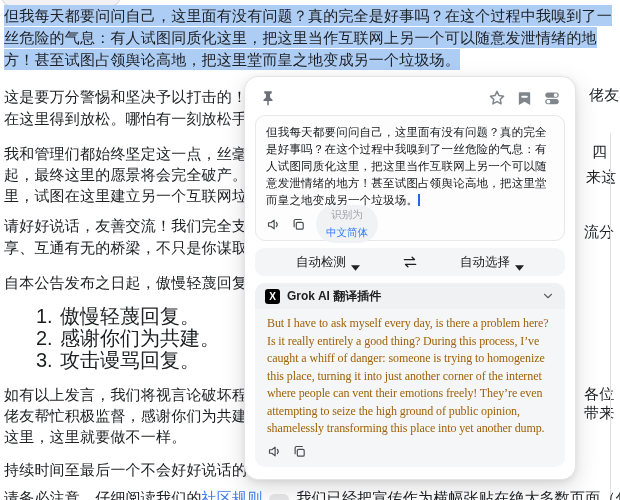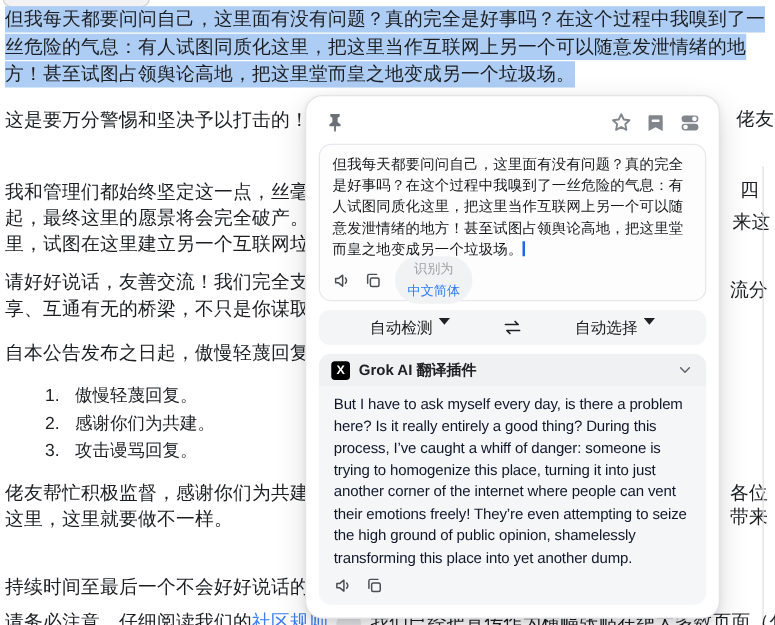--- a/index.html
+++ b/index.html
@@ -17,21 +17,21 @@
     background:#f2f2f4; border:1px solid #d3d3d7; border-radius:8px;
   }
   .sel-para {
     position:absolute; left:4px; top:5px; width:614px;
     font-size:15px; line-height:22px; letter-spacing:.2px;
   }
   .sel-para .hl { background:#aecdf4; padding:2px 0; }
   .p { position:absolute; left:4px; font-size:15px; line-height:21px; letter-spacing:.2px; }
   .p .ln { white-space:nowrap; }
   .p.lh22 { line-height:22px; }
-  .olist { position:absolute; left:36px; font-size:14px; line-height:22px; }
+  .olist { position:absolute; left:36px; font-size:20px; line-height:22px; }
   .olist .li { white-space:nowrap; }
   .olist .num { display:inline-block; width:24px; }
   .frag { position:absolute; font-size:15px; white-space:nowrap; letter-spacing:.2px; }
   .vline { position:absolute; left:610px; top:133px; bottom:0; width:1px; background:#dfdfe2; }
   .bottom-line {
     position:absolute; left:4px; top:487px; width:900px;
     font-size:15px; line-height:21px; white-space:nowrap; letter-spacing:.2px;
   }
   .bottom-line .link { color:#3b7ef0; }
   .mini-pill {
@@ -62,52 +62,53 @@
     display:inline-flex; align-items:center; gap:4px;
     background:#f1f2f4; border-radius:999px; padding:3px 10px; font-size:10.5px;flex-direction:column;
   }
   .detect-pill .lbl { color:#9aa0a6; }
   .detect-pill .lang { color:#2f7cf6; cursor:pointer; }
   .lang-bar {
     margin:7px 10px 0 10px; height:28px; background:#f4f5f6; border-radius:9px;
     display:grid; grid-template-columns:1fr auto 1fr; align-items:center;
   }
   .lang-select {
-    display:inline-flex; align-items:flex-start; justify-content:center; gap:5px;
+    display:inline-flex; align-items:flex-end; justify-content:center; gap:5px;
     font-size:12.5px; color:#202124; cursor:pointer; background:none; border:none;
     font-family:Liberation Sans, sans-serif;
   }
   .grok-box { margin:7px 10px 10px 10px; background:#f5f6f7; border-radius:10px; overflow:hidden; }
   .grok-header {
     display:flex; align-items:center; gap:7px; padding:6px 10px; height:26px;
     background:#f0f1f3; cursor:pointer;
   }
   .grok-logo {
     width:15px; height:15px; background:#000; color:#fff; border-radius:3px;
     font-size:10px; font-weight:700; display:inline-flex; align-items:center; justify-content:center;
   }
   .grok-title { font-size:12px; font-weight:700; color:#202124; flex:1; }
-  .translation { padding:6px 12px 2px 12px; font-size:12px; line-height:17.5px; color:#0f172a; letter-spacing:-.1px; }
+  .translation { padding:6px 12px 2px 12px; font-size:12px; line-height:17.5px; color:#a16207; letter-spacing:-.1px;font-family:Liberation Serif, serif; }
   .grok-footer { display:flex; align-items:center; padding:4px 10px 8px 12px; }
   .grok-footer .icon-btn { margin-right:10px; }
   svg { display:block; }
 </style>
 </head>
 <body>
 
 <div class="doc">
 
   <div class="top-pill"></div>
 
   <div class="sel-para">
     <span class="hl">但我每天都要问问自己，这里面有没有问题？真的完全是好事吗？在这个过程中我嗅到了一丝危险的气息：有人试图同质化这里，把这里当作互联网上另一个可以随意发泄情绪的地方！甚至试图占领舆论高地，把这里堂而皇之地变成另一个垃圾场。</span>
   </div>
 
   <div class="p lh22" style="top:86px">
     <div class="ln">这是要万分警惕和坚决予以打击的！</div>
+    <div class="ln">在这里得到放松。哪怕有一刻放松手</div>
   </div>
 
   <div class="p" style="top:143px">
     <div class="ln">我和管理们都始终坚定这一点，丝毫</div>
     <div class="ln">起，最终这里的愿景将会完全破产。</div>
     <div class="ln">里，试图在这里建立另一个互联网垃</div>
   </div>
 
   <div class="p lh22" style="top:215px">
     <div class="ln">请好好说话，友善交流！我们完全支</div>
@@ -118,20 +119,21 @@
     <div class="ln">自本公告发布之日起，傲慢轻蔑回复</div>
   </div>
 
   <div class="olist" style="top:305px">
     <div class="li"><span class="num">1.</span><span>傲慢轻蔑回复。</span></div>
     <div class="li"><span class="num">2.</span><span>感谢你们为共建。</span></div>
     <div class="li"><span class="num">3.</span><span>攻击谩骂回复。</span></div>
   </div>
 
   <div class="p" style="top:384px">
+    <div class="ln">如有以上发言，我们将视言论破坏程</div>
     <div class="ln">佬友帮忙积极监督，感谢你们为共建</div>
     <div class="ln">这里，这里就要做不一样。</div>
   </div>
 
   <div class="p" style="top:459px">
     <div class="ln">持续时间至最后一个不会好好说话的</div>
   </div>
 
   <span class="frag" style="left:589px; top:86px">佬友</span>
   <span class="frag" style="left:592px; top:143px">四</span>

